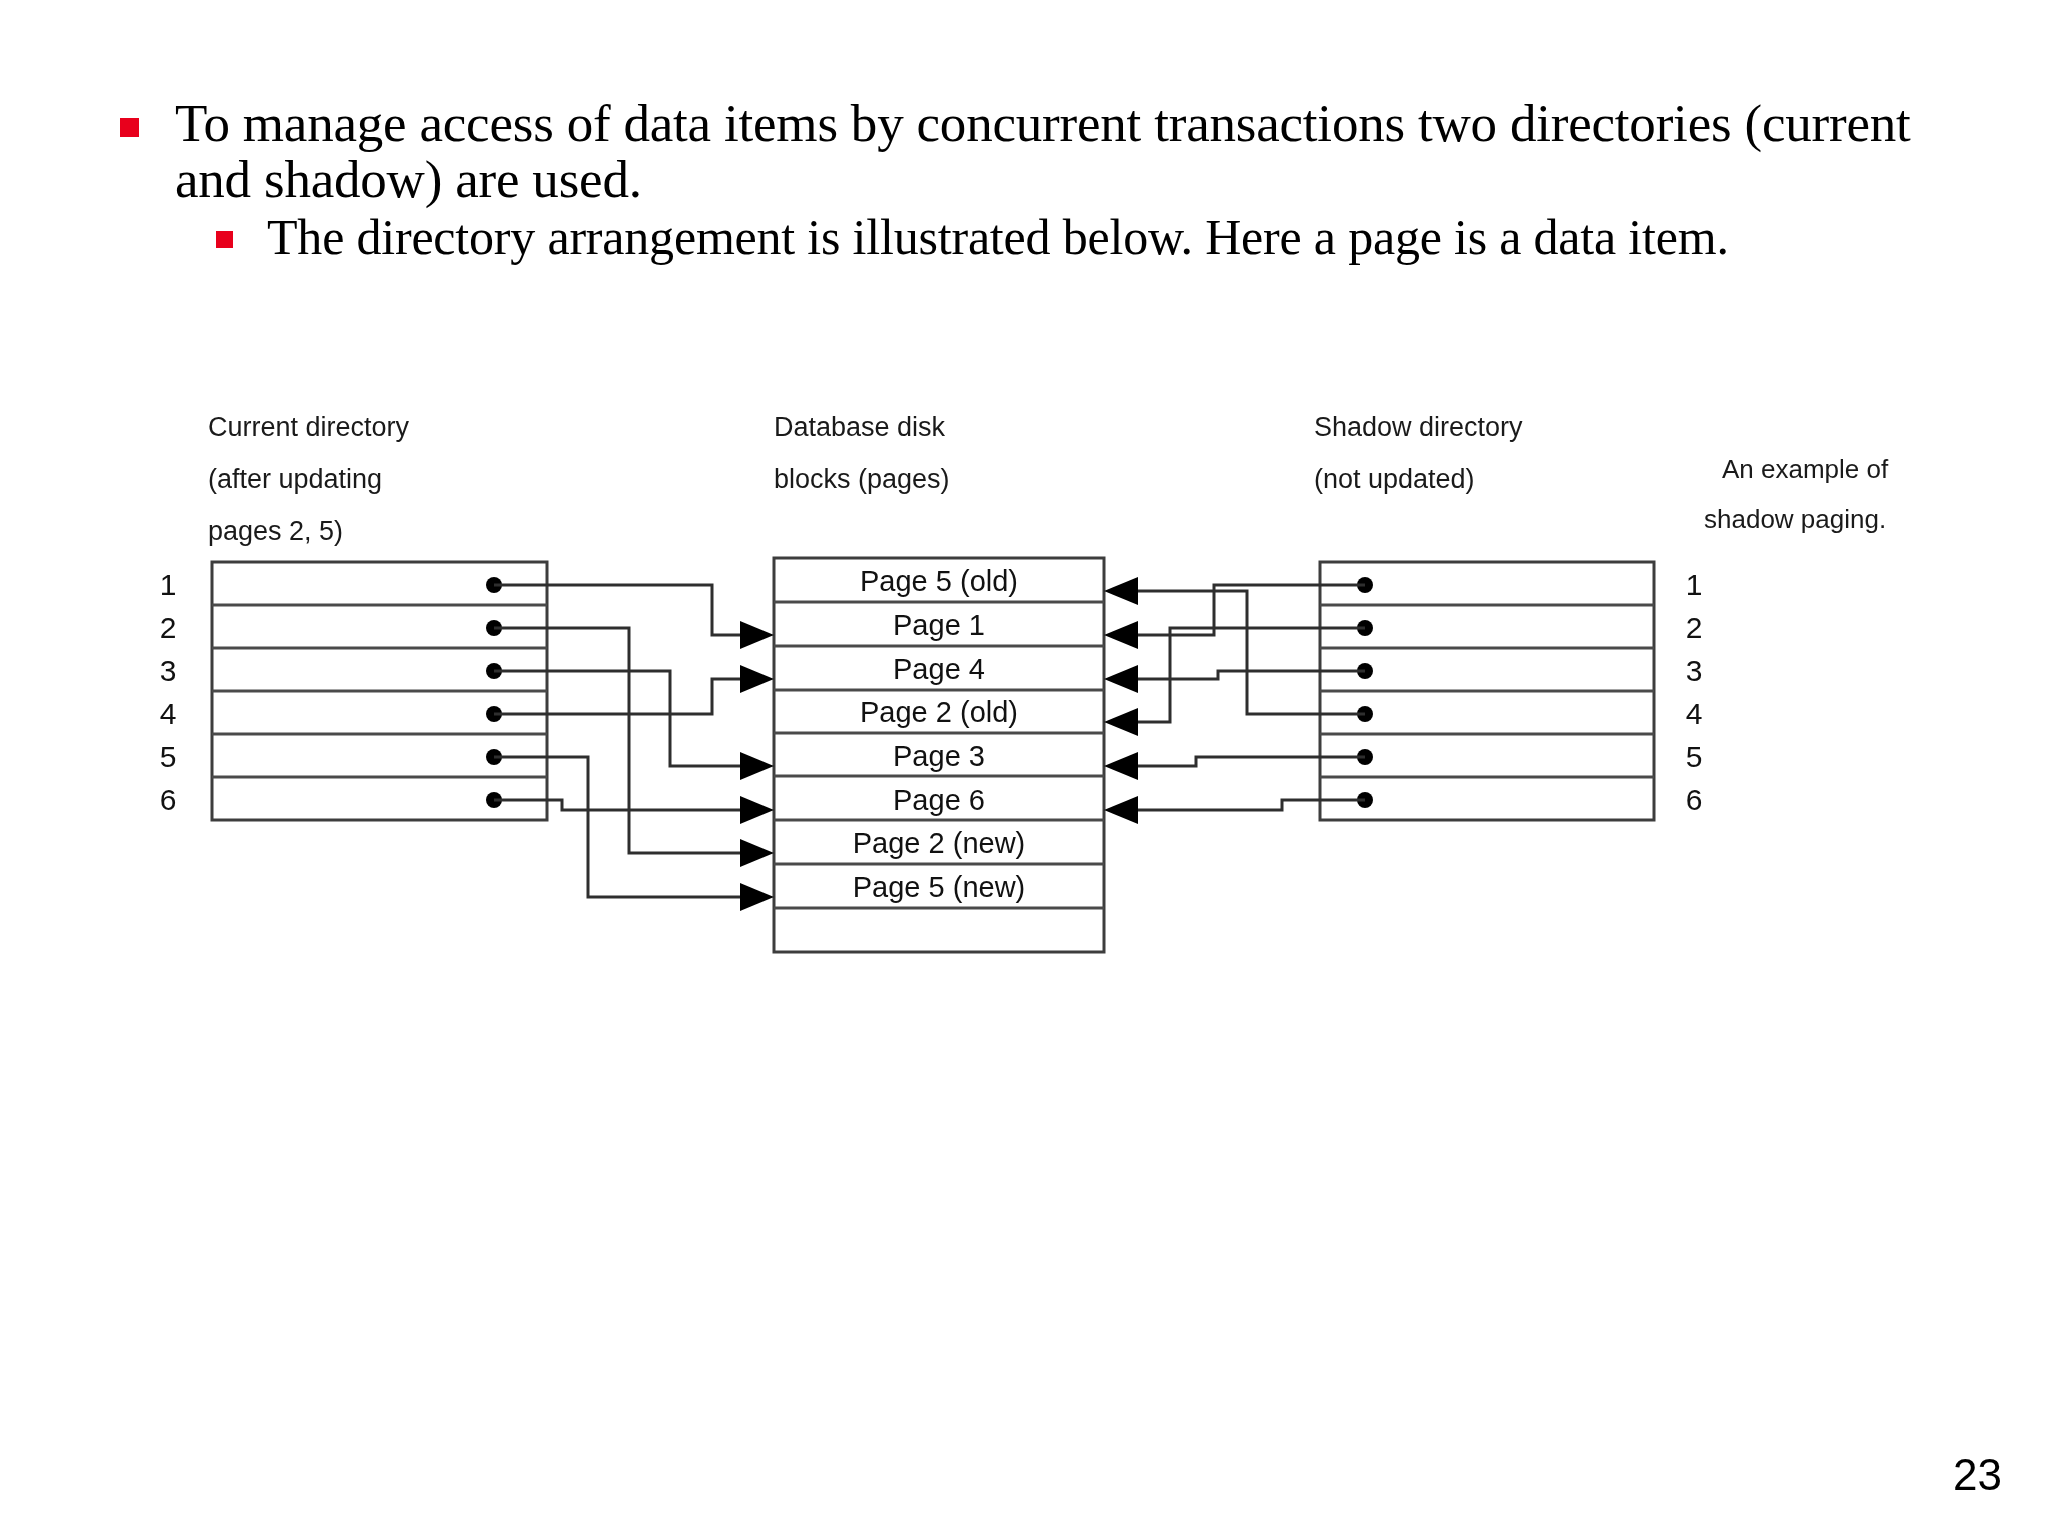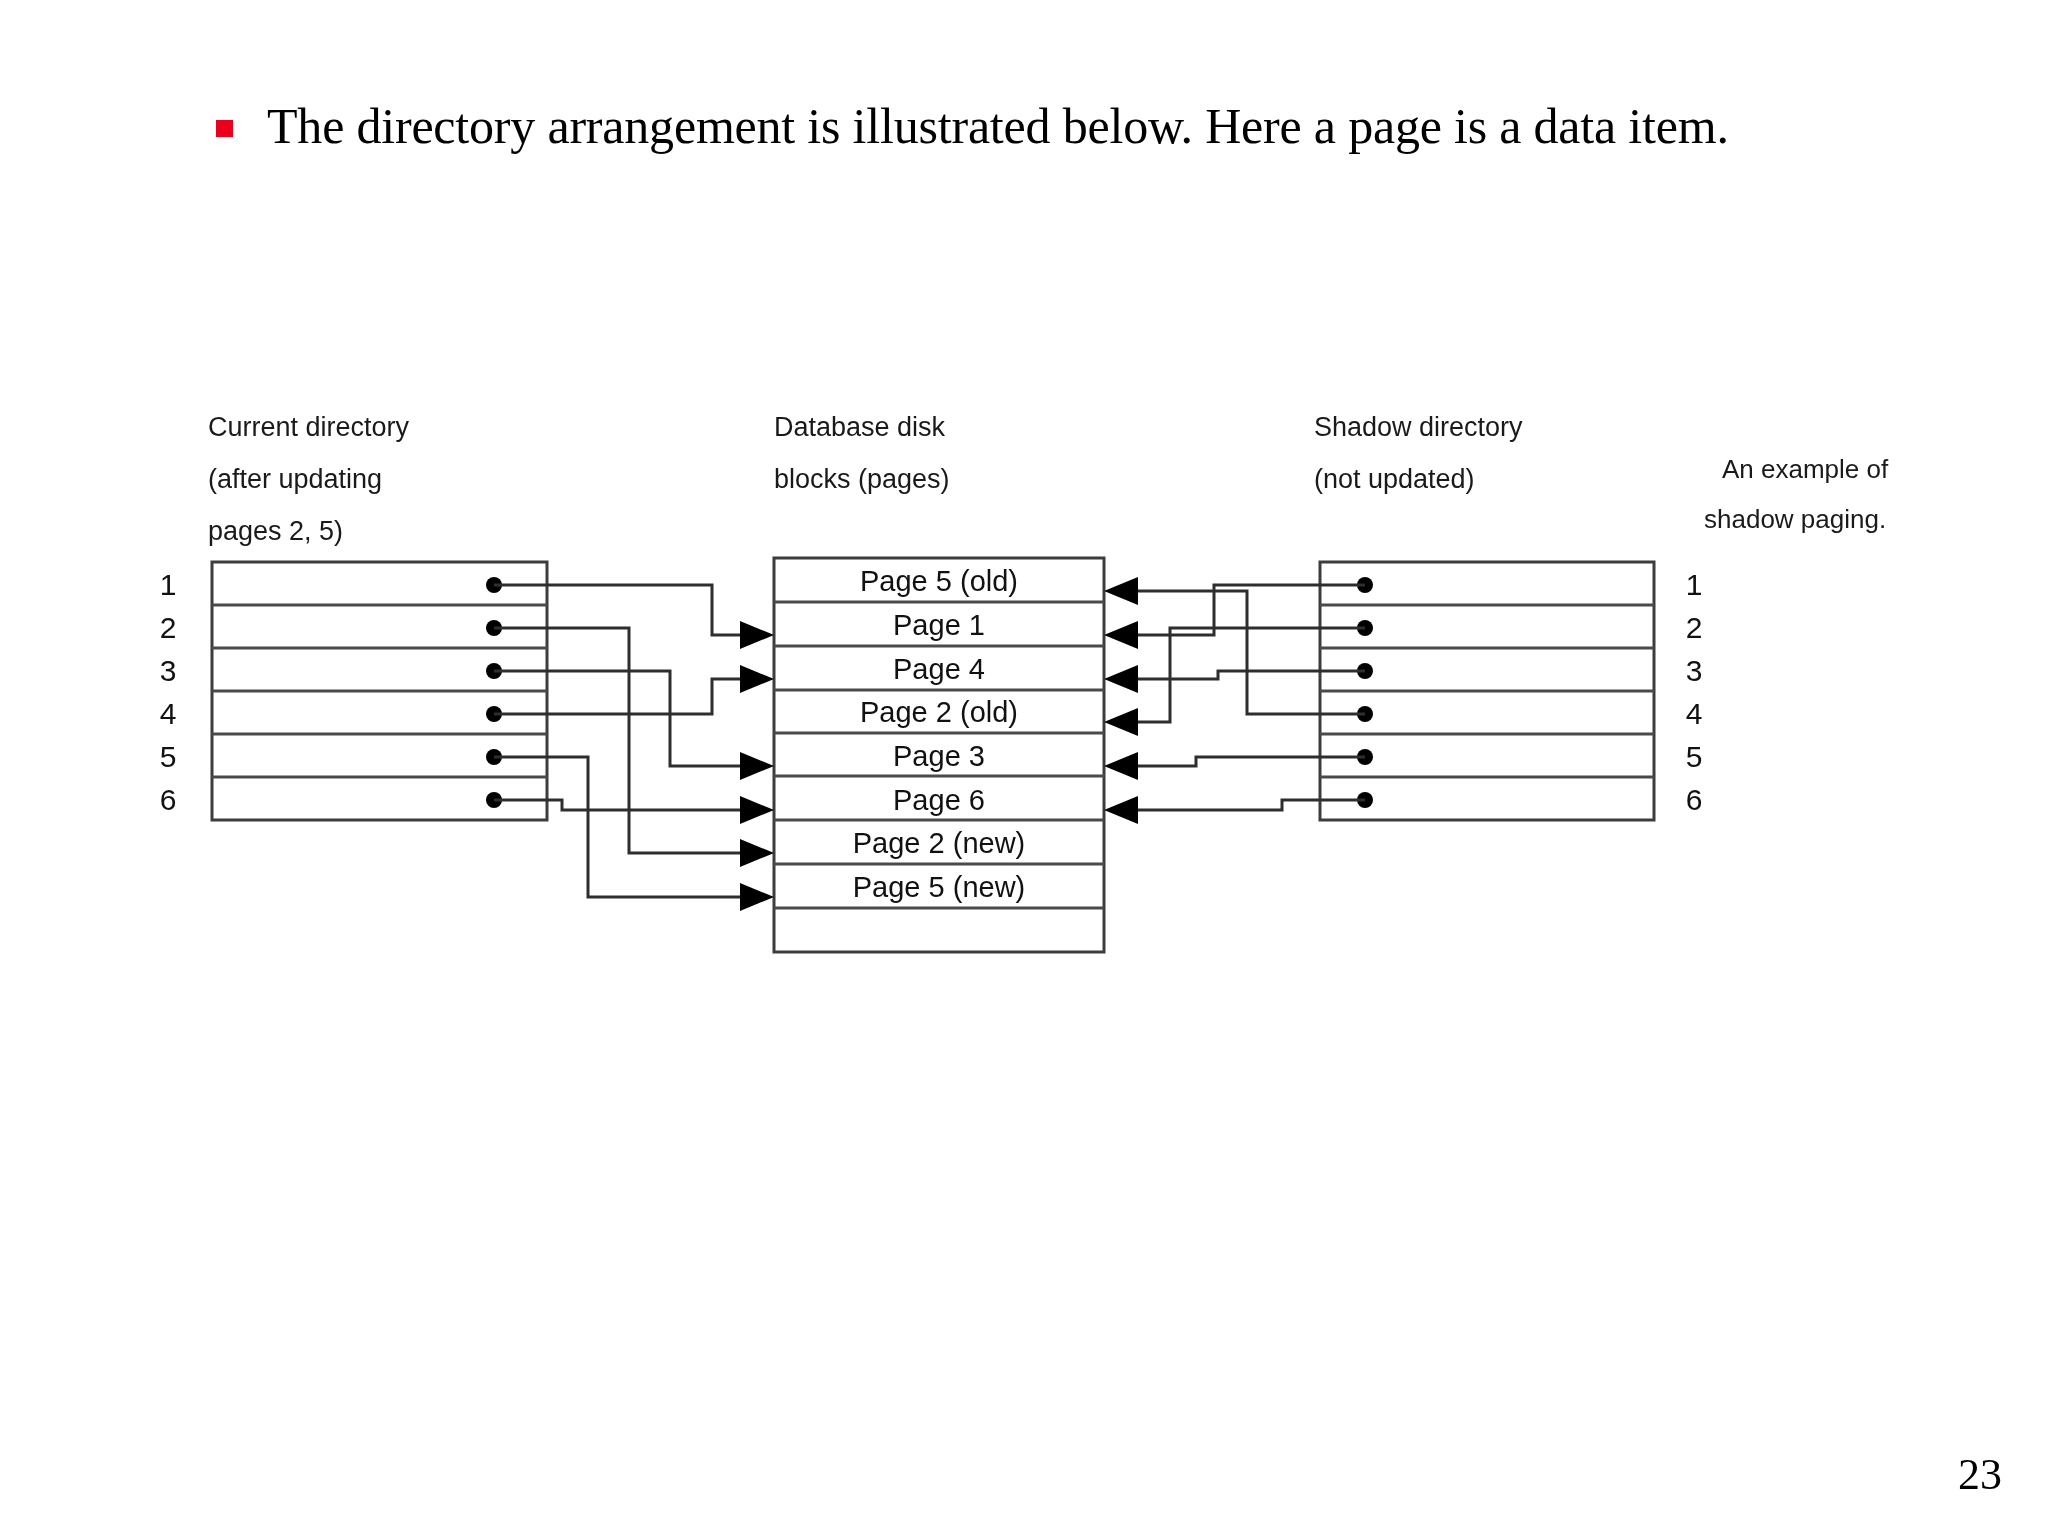--- a/index.html
+++ b/index.html
@@ -66,21 +66,21 @@
   }
   .diagram svg {
     display: block;
   }
 
   
   .page-number {
     position: absolute;
     right: 46px;
     bottom: 36px;
-    font-family: Liberation Serif, serif;
+    font-family: Liberation Sans, sans-serif;
     font-size: 44px;
     color: #000000;
   }
 
   .dgm-label {
     font-family: "Liberation Sans", sans-serif;
     font-size: 27px;
     fill: #1a1a1a;
   }
   .dgm-caption {
@@ -113,20 +113,24 @@
     stroke-width: 3;
   }
   .dot { fill: #000000; }
   .head { fill: #000000; }
 </style>
 </head>
 <body>
 
 <div class="bullets">
 
+  <div class="bullet-row level1">
+    <span class="bullet-marker"></span>
+    <span class="bullet-text">To manage access of data items by concurrent transactions two directories (current and shadow) are used.</span>
+  </div>
 
   <div class="bullet-row level2">
     <span class="bullet-marker"></span>
     <span class="bullet-text">The directory arrangement is illustrated below.  Here a page is a data item.</span>
   </div>
 
 </div>
 
 <div class="diagram">
 <svg width="2048" height="620" viewBox="0 0 2048 620" xmlns="http://www.w3.org/2000/svg">

